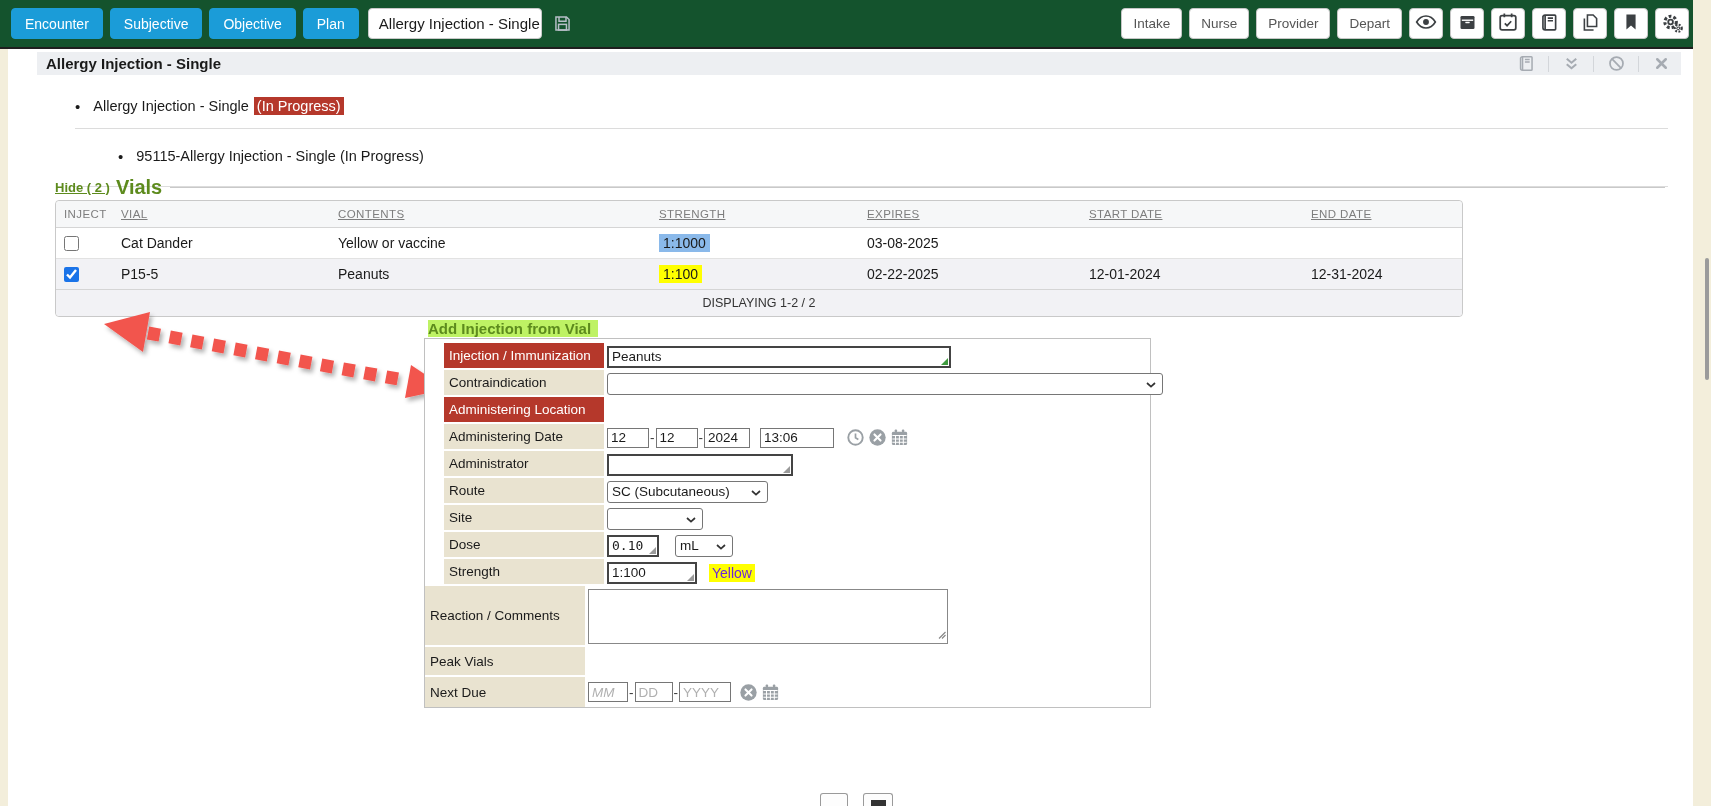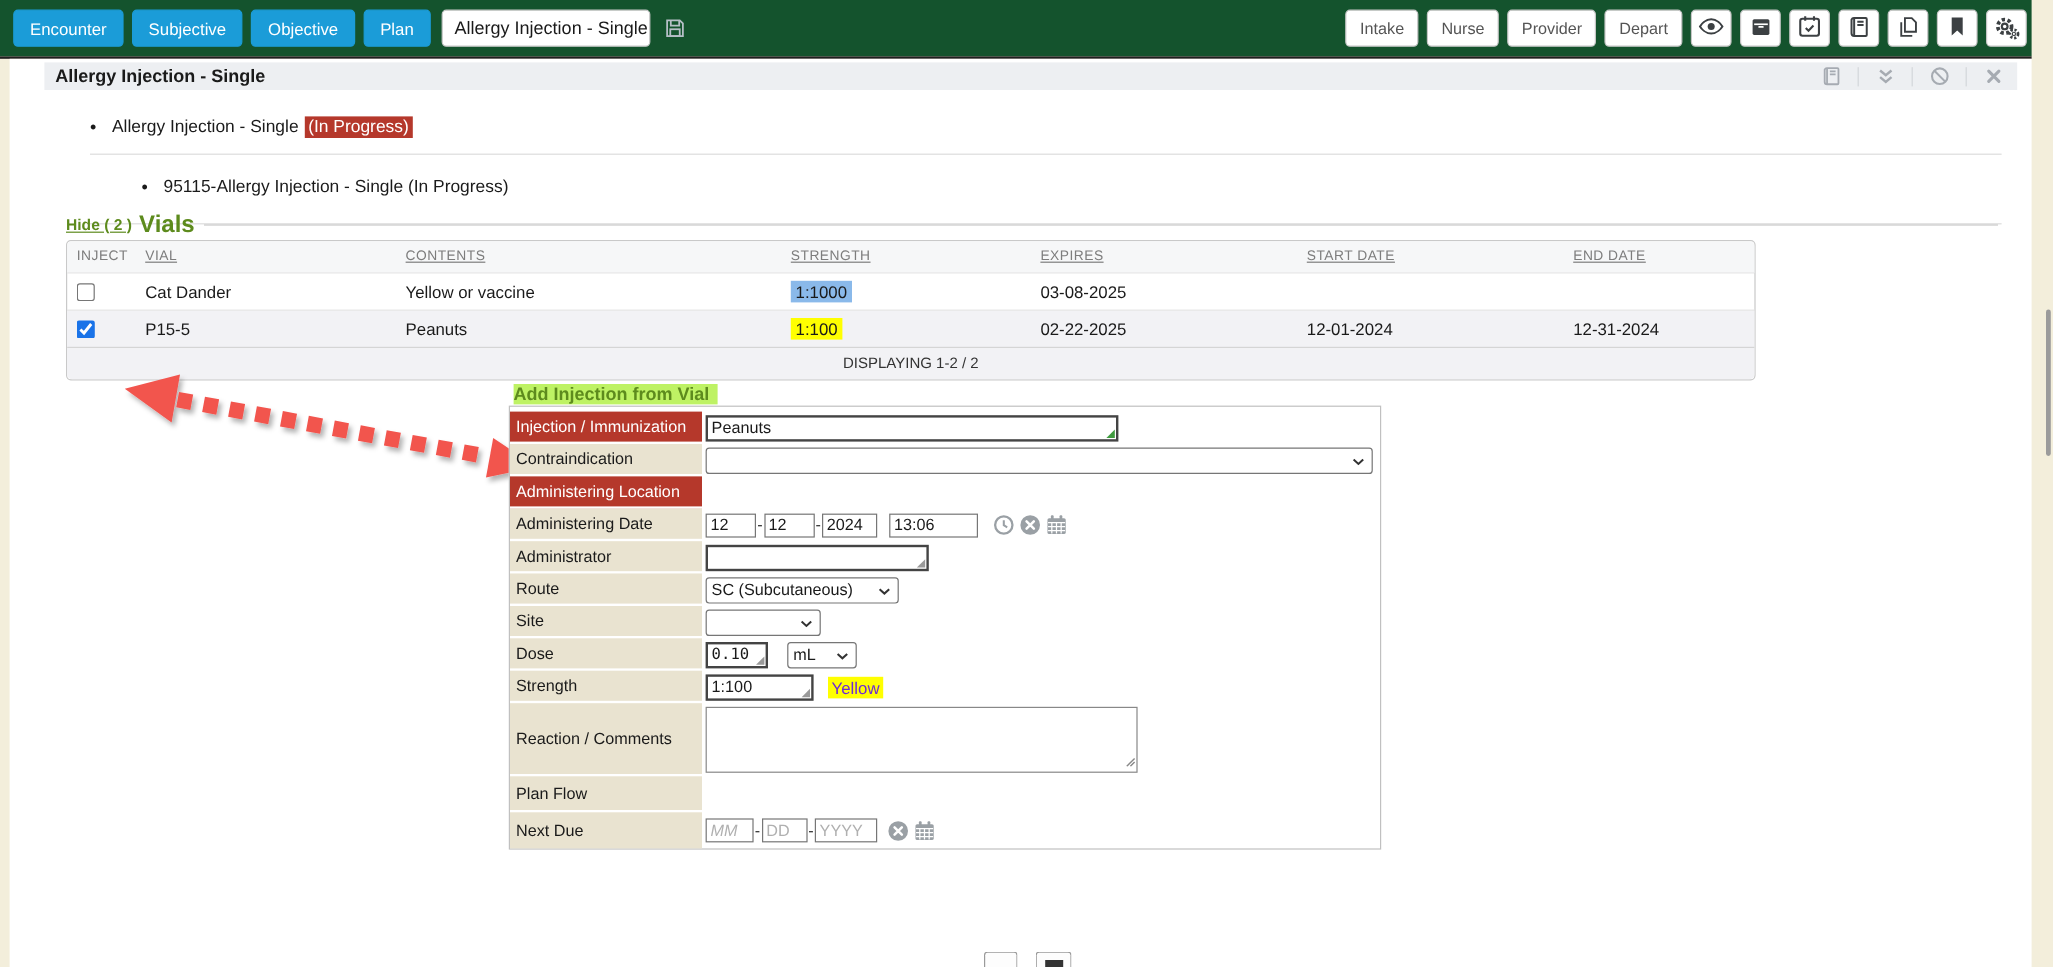--- a/index.html
+++ b/index.html
@@ -79,21 +79,21 @@
   
   .arrow { position:absolute; left:82px; top:251px; }
   .arrow .ink { fill:var(--arrow_red,#f2544e); }
   .arrow line { stroke:var(--arrow_red,#f2544e); }
   
   .form-legend { position:absolute; left:420px; top:271px; color:var(--olive_green,#5d8b1d);
                  font-size:15px; font-weight:bold; background:#bef264; padding-right:7px; z-index:2; }
   .form-box { position:absolute; left:416px; top:289px; width:727px; border:1px solid #c0c0c0;
               background:#fff; padding-top:4px; }
   .frow { display:flex; }
-  .frow.h27 { height:27px; } .frow.h30 { height:30px; } .frow.tall { height:61px; }
+  .frow.h27 { height:27px;margin-left:19px; } .frow.h30 { height:30px; } .frow.tall { height:61px; }
   .flabel { width:160px; flex-shrink:0; background:var(--label_beige,#e9e3d0); font-size:13.5px;
             display:flex; align-items:center; padding-left:5px; border-bottom:2px solid #fff; }
   .frow:last-child .flabel { border-bottom:none; }
   .flabel.red { background:var(--alert_red,#b5382b); color:#fff; }
   .fval { flex:1; display:flex; align-items:center; padding-left:3px; font-size:13.5px; }
   input.txt { height:20px; border:1px solid #767676; font-size:13.5px; padding:0 3px;
               font-family:inherit; color:#1a1a1a; background:#fff; }
   input.heavy { border:2px solid #444; height:22px; }
   input.mono { font-family:"DejaVu Sans Mono",monospace; font-size:13px; }
   input::placeholder { color:#b0b0b0; }
@@ -433,21 +433,21 @@
           <span class="ta-wrap">
             <textarea class="ta" style=""></textarea>
             <span class="ta-rz"><svg viewBox="0 0 8 8" width="8" height="8" stroke="#888" stroke-width="1.2">
                   <path d="M1 7.5L7.5 1M4 7.5L7.5 4" fill="none"></path>
                 </svg></span>
           </span>
         </div>
       </div>
 
       <div class="frow h30">
-        <div class="flabel">Plan Flow</div>
+        <div class="flabel">Peak Vials</div>
       </div>
 
       <div class="frow h30">
         <div class="flabel">Next Due</div>
         <div class="fval">
           <input class="txt" style="width: 40px; font-style: italic;" placeholder="MM">
           <span class="hy">-</span>
           <input class="txt" style="width: 38px;" placeholder="DD">
           <span class="hy">-</span>
           <input class="txt" style="width: 52px;" placeholder="YYYY">

